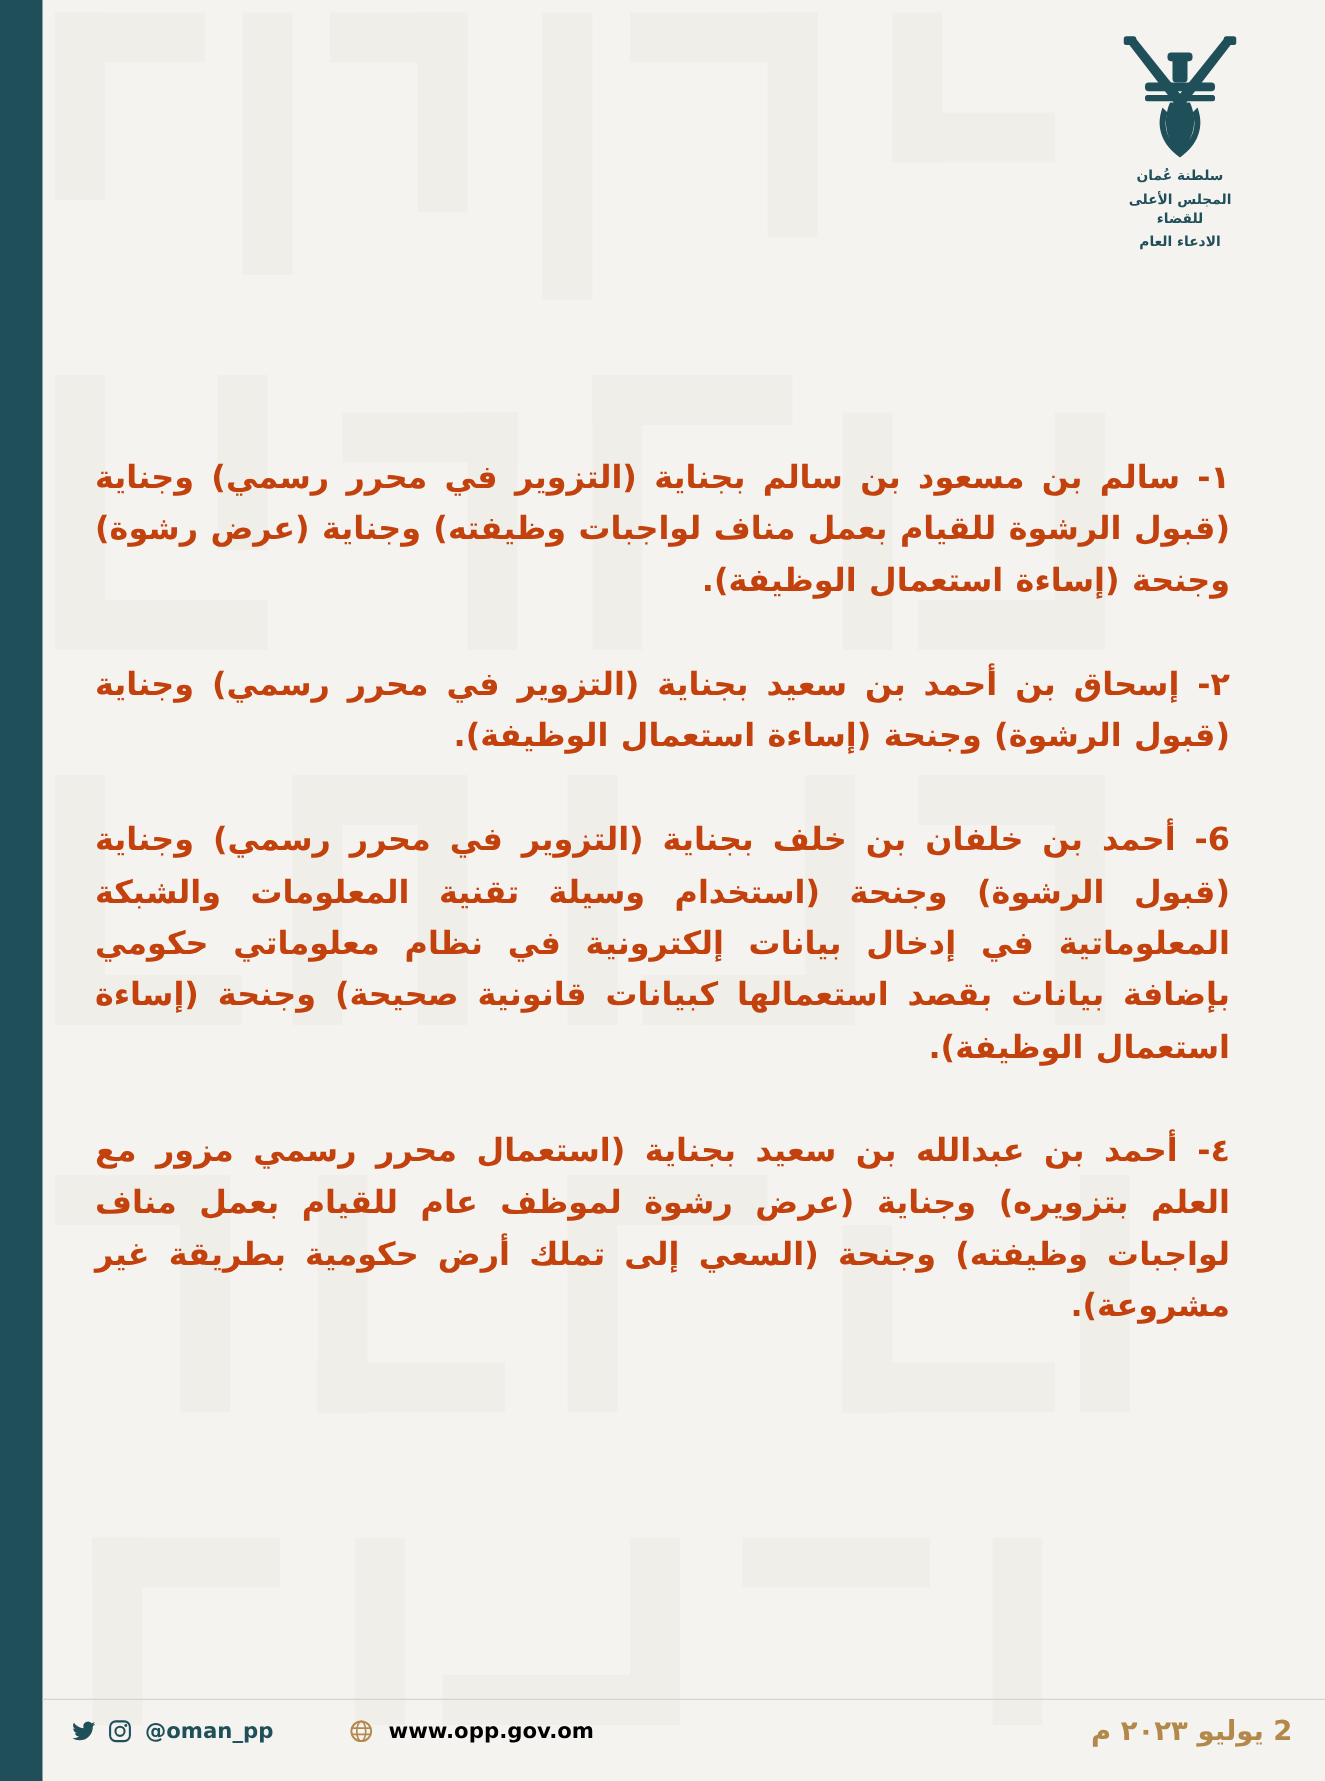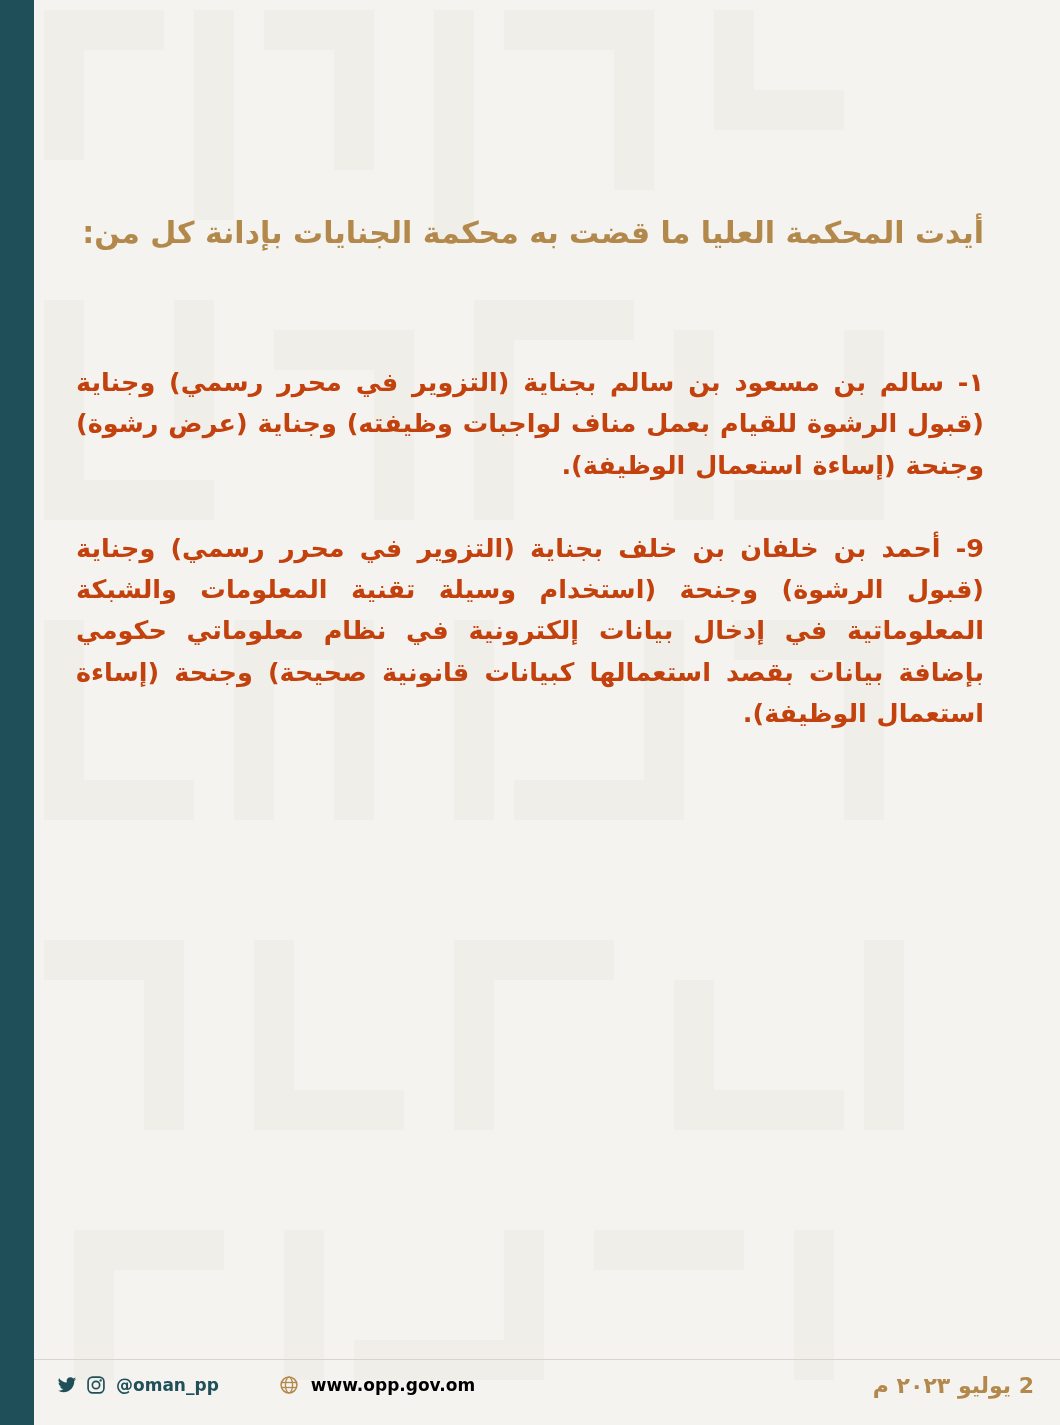--- a/index.html
+++ b/index.html
@@ -211,26 +211,50 @@
       <rect x="40" y="1230" width="40" height="150"></rect>
       <rect x="40" y="1230" width="150" height="40"></rect>
       <rect x="250" y="1230" width="40" height="150"></rect>
       <rect x="320" y="1340" width="150" height="40"></rect>
       <rect x="470" y="1230" width="40" height="150"></rect>
       <rect x="560" y="1230" width="150" height="40"></rect>
       <rect x="760" y="1230" width="40" height="150"></rect>
     </g>
   </svg>
 
-
-  <div id="headline">أيدت المحكمة العليا ما قضت به محكمة الجنايات بإدانة كل من:</div>
+  <div id="emblem">
+    <svg class="khanjar" width="96" height="104" viewBox="0 0 96 104">
+      <g fill="#1f4f59">
+
+        <path d="M6 8 L12 4 L52 54 L46 60 Z"></path>
+        <path d="M90 8 L84 4 L44 54 L50 60 Z"></path>
+        <rect x="3" y="3" width="10" height="7" rx="2"></rect>
+        <rect x="83" y="3" width="10" height="7" rx="2"></rect>
+
+        <rect x="20" y="40" width="56" height="7" rx="3"></rect>
+        <rect x="20" y="50" width="56" height="5" rx="2"></rect>
+
+        <rect x="42" y="20" width="12" height="20" rx="3"></rect>
+        <rect x="38" y="16" width="20" height="7" rx="3"></rect>
+
+        <path d="M40 56 L56 56 C62 70 60 84 48 96 C36 86 34 70 40 56 Z"></path>
+        <path d="M34 60 C28 76 34 90 48 100 C62 90 68 76 62 60 L58 64 C62 76 58 86 48 93 C38 86 34 76 38 64 Z"></path>
+      </g>
+    </svg>
+    <div class="emblem-text">سلطنة عُمان</div>
+    <div class="emblem-text">المجلس الأعلى للقضاء</div>
+    <div class="emblem-text">الادعاء العام</div>
+  </div>
+
 
   <div id="items">
     <div class="item">١- سالم بن مسعود بن سالم بجناية (التزوير في محرر رسمي) وجناية (قبول الرشوة للقيام بعمل مناف لواجبات وظيفته) وجناية (عرض رشوة) وجنحة (إساءة استعمال الوظيفة).</div>
-    <div class="item">9- أحمد بن خلفان بن خلف بجناية (التزوير في محرر رسمي) وجناية (قبول الرشوة) وجنحة (استخدام وسيلة تقنية المعلومات والشبكة المعلوماتية في إدخال بيانات إلكترونية في نظام معلوماتي حكومي بإضافة بيانات بقصد استعمالها كبيانات قانونية صحيحة) وجنحة (إساءة استعمال الوظيفة).</div>
+    <div class="item">٢- إسحاق بن أحمد بن سعيد بجناية (التزوير في محرر رسمي) وجناية (قبول الرشوة) وجنحة (إساءة استعمال الوظيفة).</div>
+    <div class="item">6- أحمد بن خلفان بن خلف بجناية (التزوير في محرر رسمي) وجناية (قبول الرشوة) وجنحة (استخدام وسيلة تقنية المعلومات والشبكة المعلوماتية في إدخال بيانات إلكترونية في نظام معلوماتي حكومي بإضافة بيانات بقصد استعمالها كبيانات قانونية صحيحة) وجنحة (إساءة استعمال الوظيفة).</div>
+    <div class="item">٤- أحمد بن عبدالله بن سعيد بجناية (استعمال محرر رسمي مزور مع العلم بتزويره) وجناية (عرض رشوة لموظف عام للقيام بعمل مناف لواجبات وظيفته) وجنحة (السعي إلى تملك أرض حكومية بطريقة غير مشروعة).</div>
   </div>
 
   <div id="footer">
     <div id="footer-rule"></div>
 
     <div id="footer-left">
       <span class="social">
         <svg class="ficon" width="22" height="20" viewBox="0 0 24 24">
           <path fill="#1f4f59" d="M23 4.9c-.8.4-1.7.6-2.6.8 1-.6 1.7-1.5 2-2.6-.9.5-1.9.9-2.9 1.1A4.5 4.5 0 0 0 11.7 8c0 .4 0 .7.1 1A12.8 12.8 0 0 1 2.5 3.8a4.5 4.5 0 0 0 1.4 6 4.4 4.4 0 0 1-2-.6v.1c0 2.2 1.5 4 3.6 4.4a4.6 4.6 0 0 1-2 .1 4.5 4.5 0 0 0 4.2 3.1A9 9 0 0 1 1 18.7a12.7 12.7 0 0 0 6.9 2c8.3 0 12.8-6.8 12.8-12.8v-.6c.9-.6 1.7-1.4 2.3-2.4z"></path>
         </svg>

